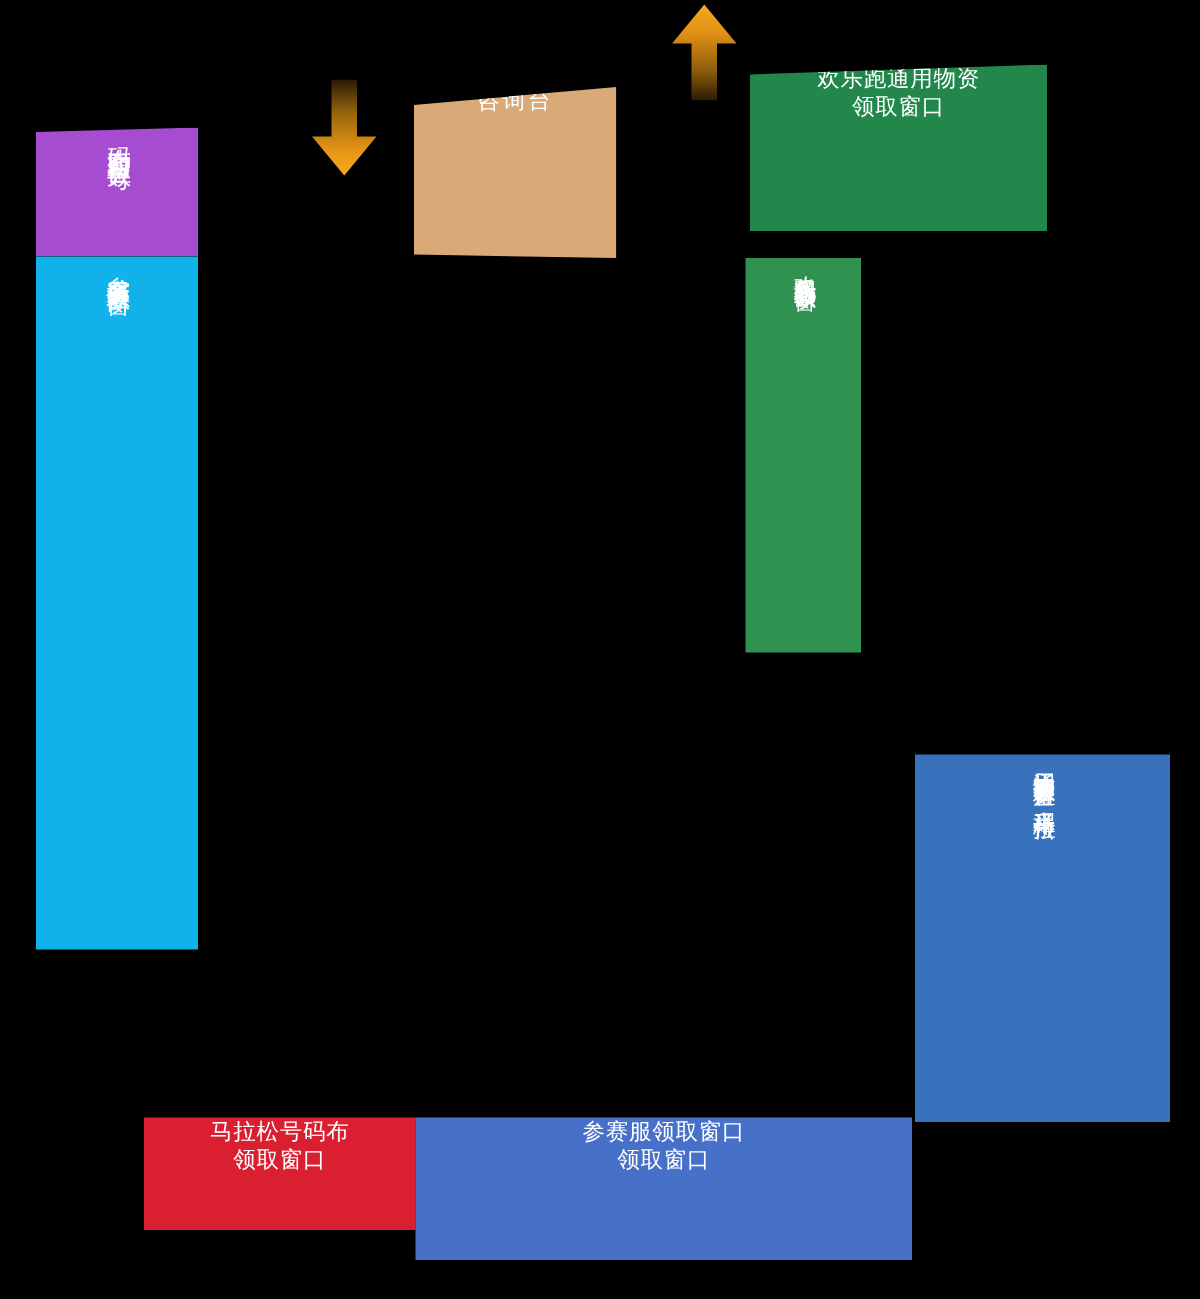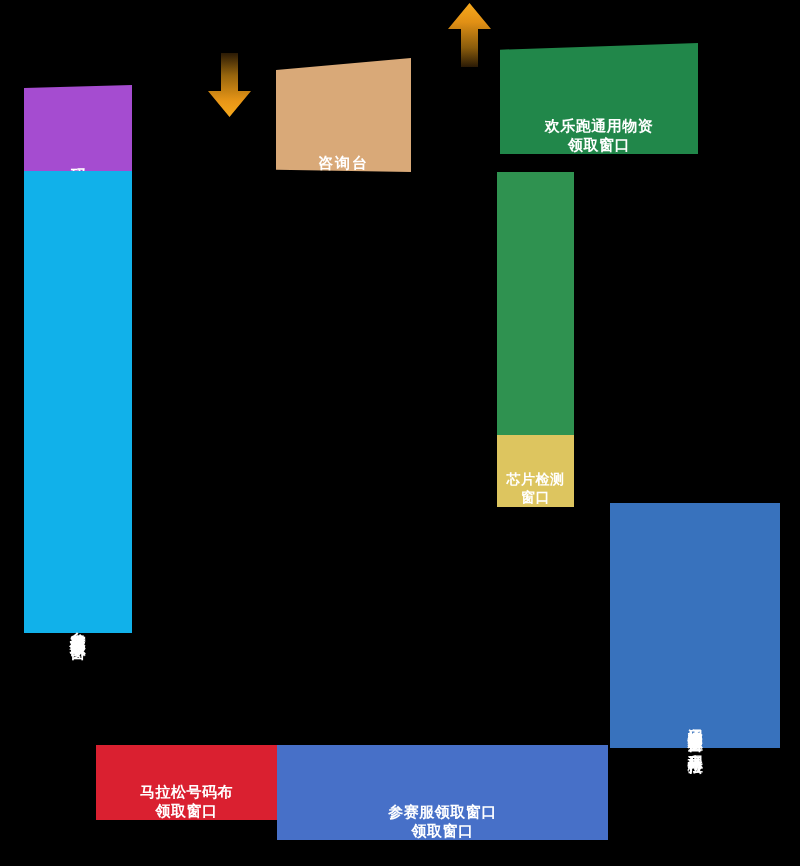--- a/index.html
+++ b/index.html
@@ -15,23 +15,23 @@
     width: 800px;
     height: 866px;
     background: #000000;
     overflow: hidden;
   }
 
   .zone {
     position: absolute;
     box-sizing: border-box;
     color: #ffffff;
-    font-weight: bold;
+    font-weight: normal;
     display: flex;
-    align-items: flex-end;
+    align-items: flex-start;
     justify-content: center;
     text-align: center;
     line-height: 1.28;
     letter-spacing: 0.5px;
   }
 
   
   .h-text {
     font-size: 15px;
   }
@@ -66,21 +66,21 @@
     left: 24px; top: 171px; width: 108px; height: 462px;
     background: #11b1ea;
   }
   #apparel .v-text { font-size: 16px; letter-spacing: 2px; }
 
   #infodesk {
     left: 276px; top: 58px; width: 135px; height: 114px;
     background: #d9a978;
     clip-path: polygon(0% 10.5%, 100% 0%, 100% 100%, 0% 98%);
   }
-  #infodesk .h-text { font-size: 15px; letter-spacing: 2px; margin-top: 24px; }
+  #infodesk .h-text { font-size: 15px; letter-spacing: 2px; }
 
   #funrun-general {
     left: 500px; top: 43px; width: 198px; height: 111px;
     background: #21874a;
     clip-path: polygon(0% 6%, 100% 0%, 100% 100%, 0% 100%);
   }
 
   #funrun-bib {
     left: 497px; top: 172px; width: 77px; height: 263px;
     background: #2f9250;
@@ -143,26 +143,20 @@
     <div class="h-text">
       <div>欢乐跑通用物资</div>
       <div>领取窗口</div>
     </div>
   </div>
 
   <div class="zone" id="funrun-bib">
     <span class="v-text">欢乐跑号码布领取窗口</span>
   </div>
 
-  <div class="zone" id="chip">
-    <div class="h-text">
-      <div>芯片检测</div>
-      <div>窗口</div>
-    </div>
-  </div>
 
   <div class="zone" id="general-full-half">
     <div class="v-wrap v-text">
       <span>通用物资领取窗口</span>
       <span>全程／半程马拉松</span>
     </div>
   </div>
 
   <div class="zone" id="marathon-bib">
     <div class="h-text">

